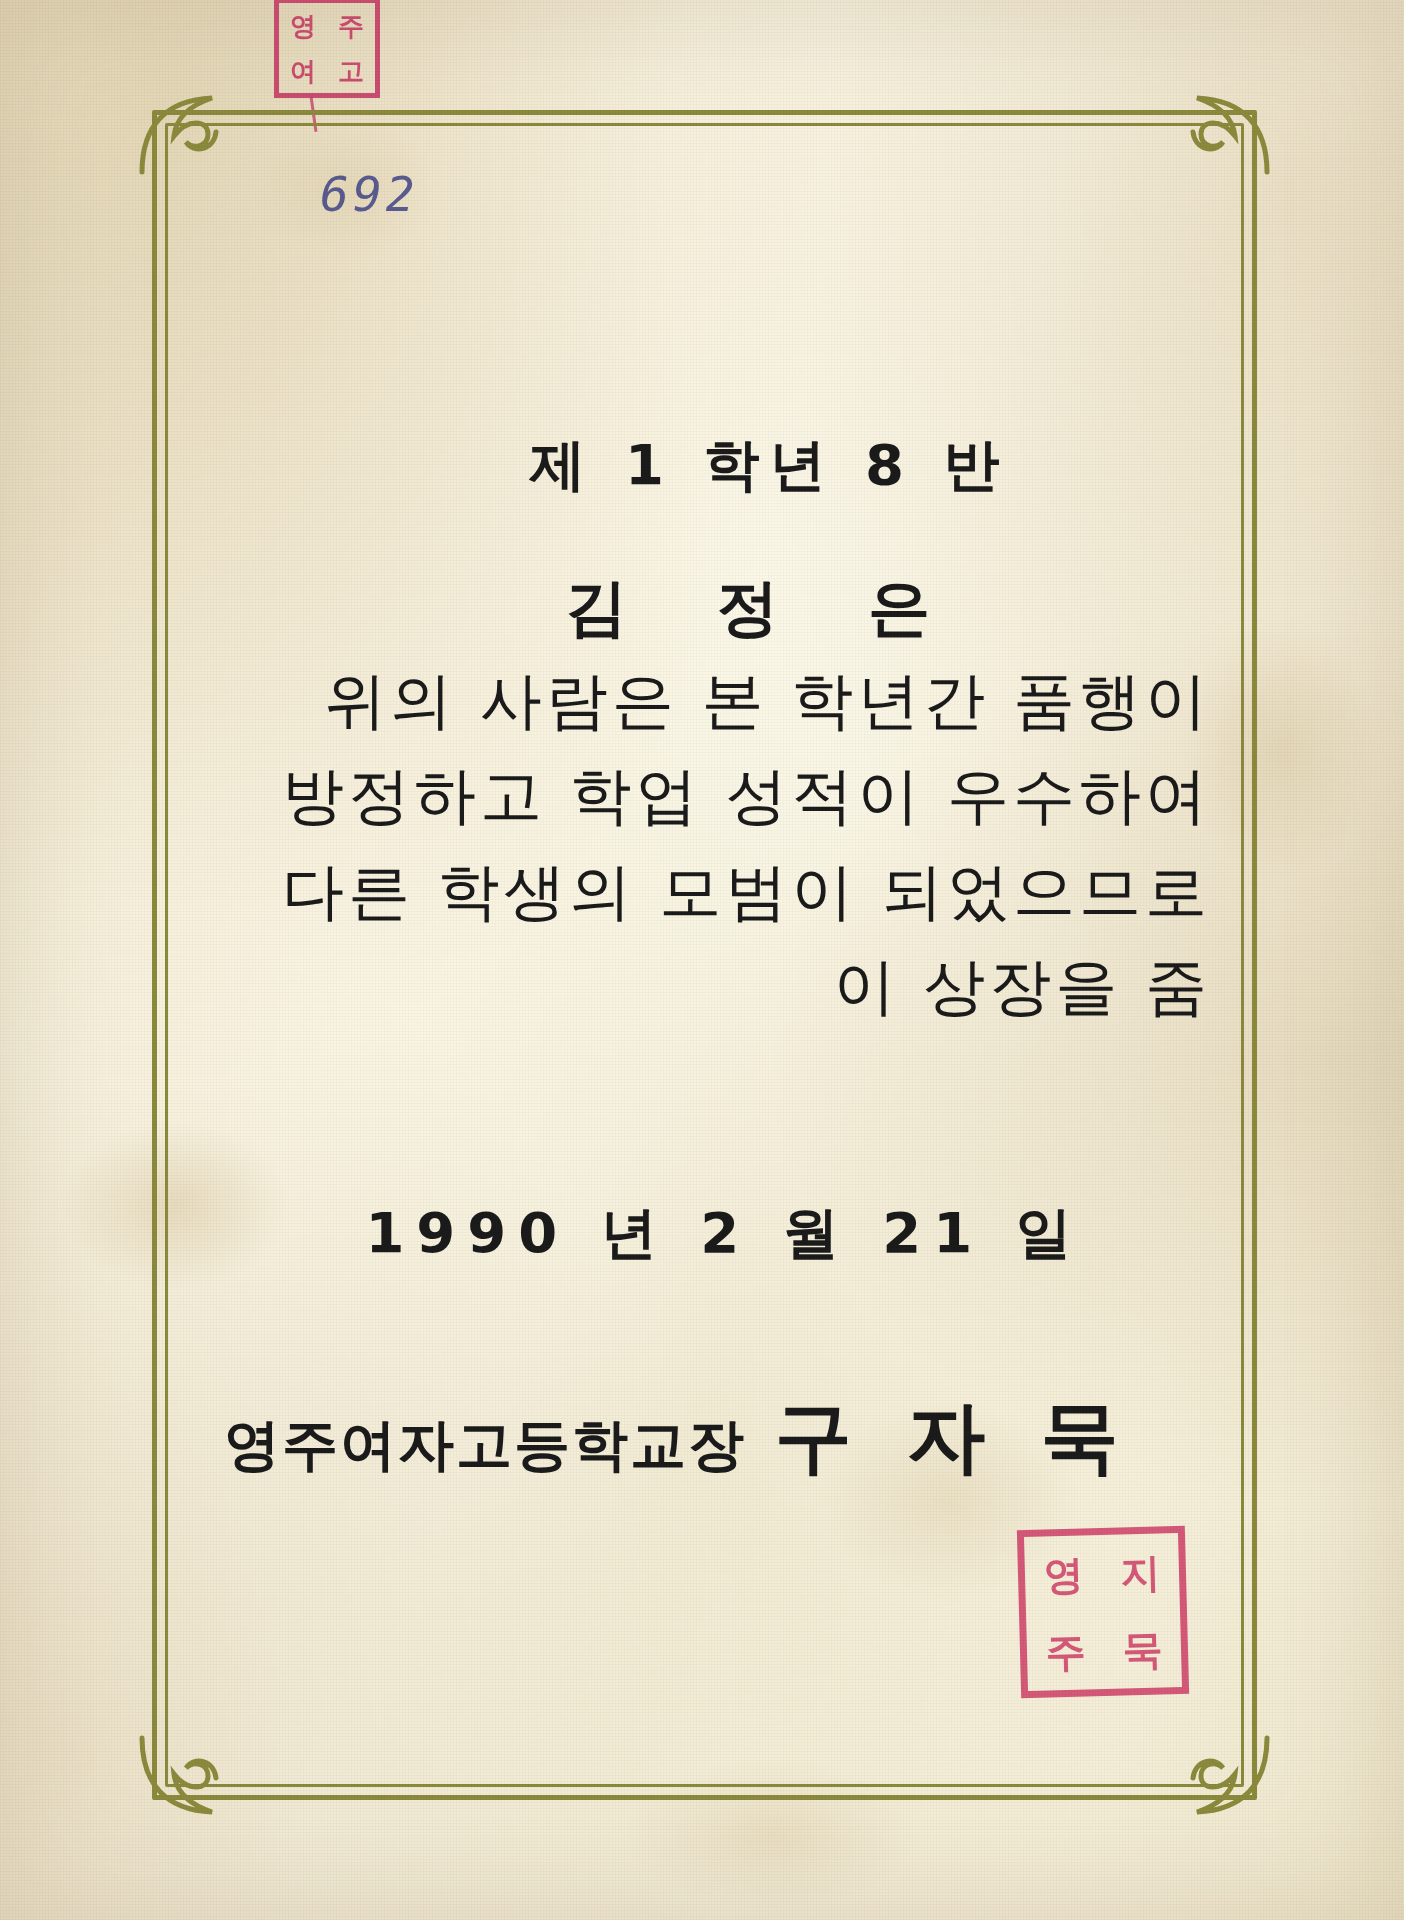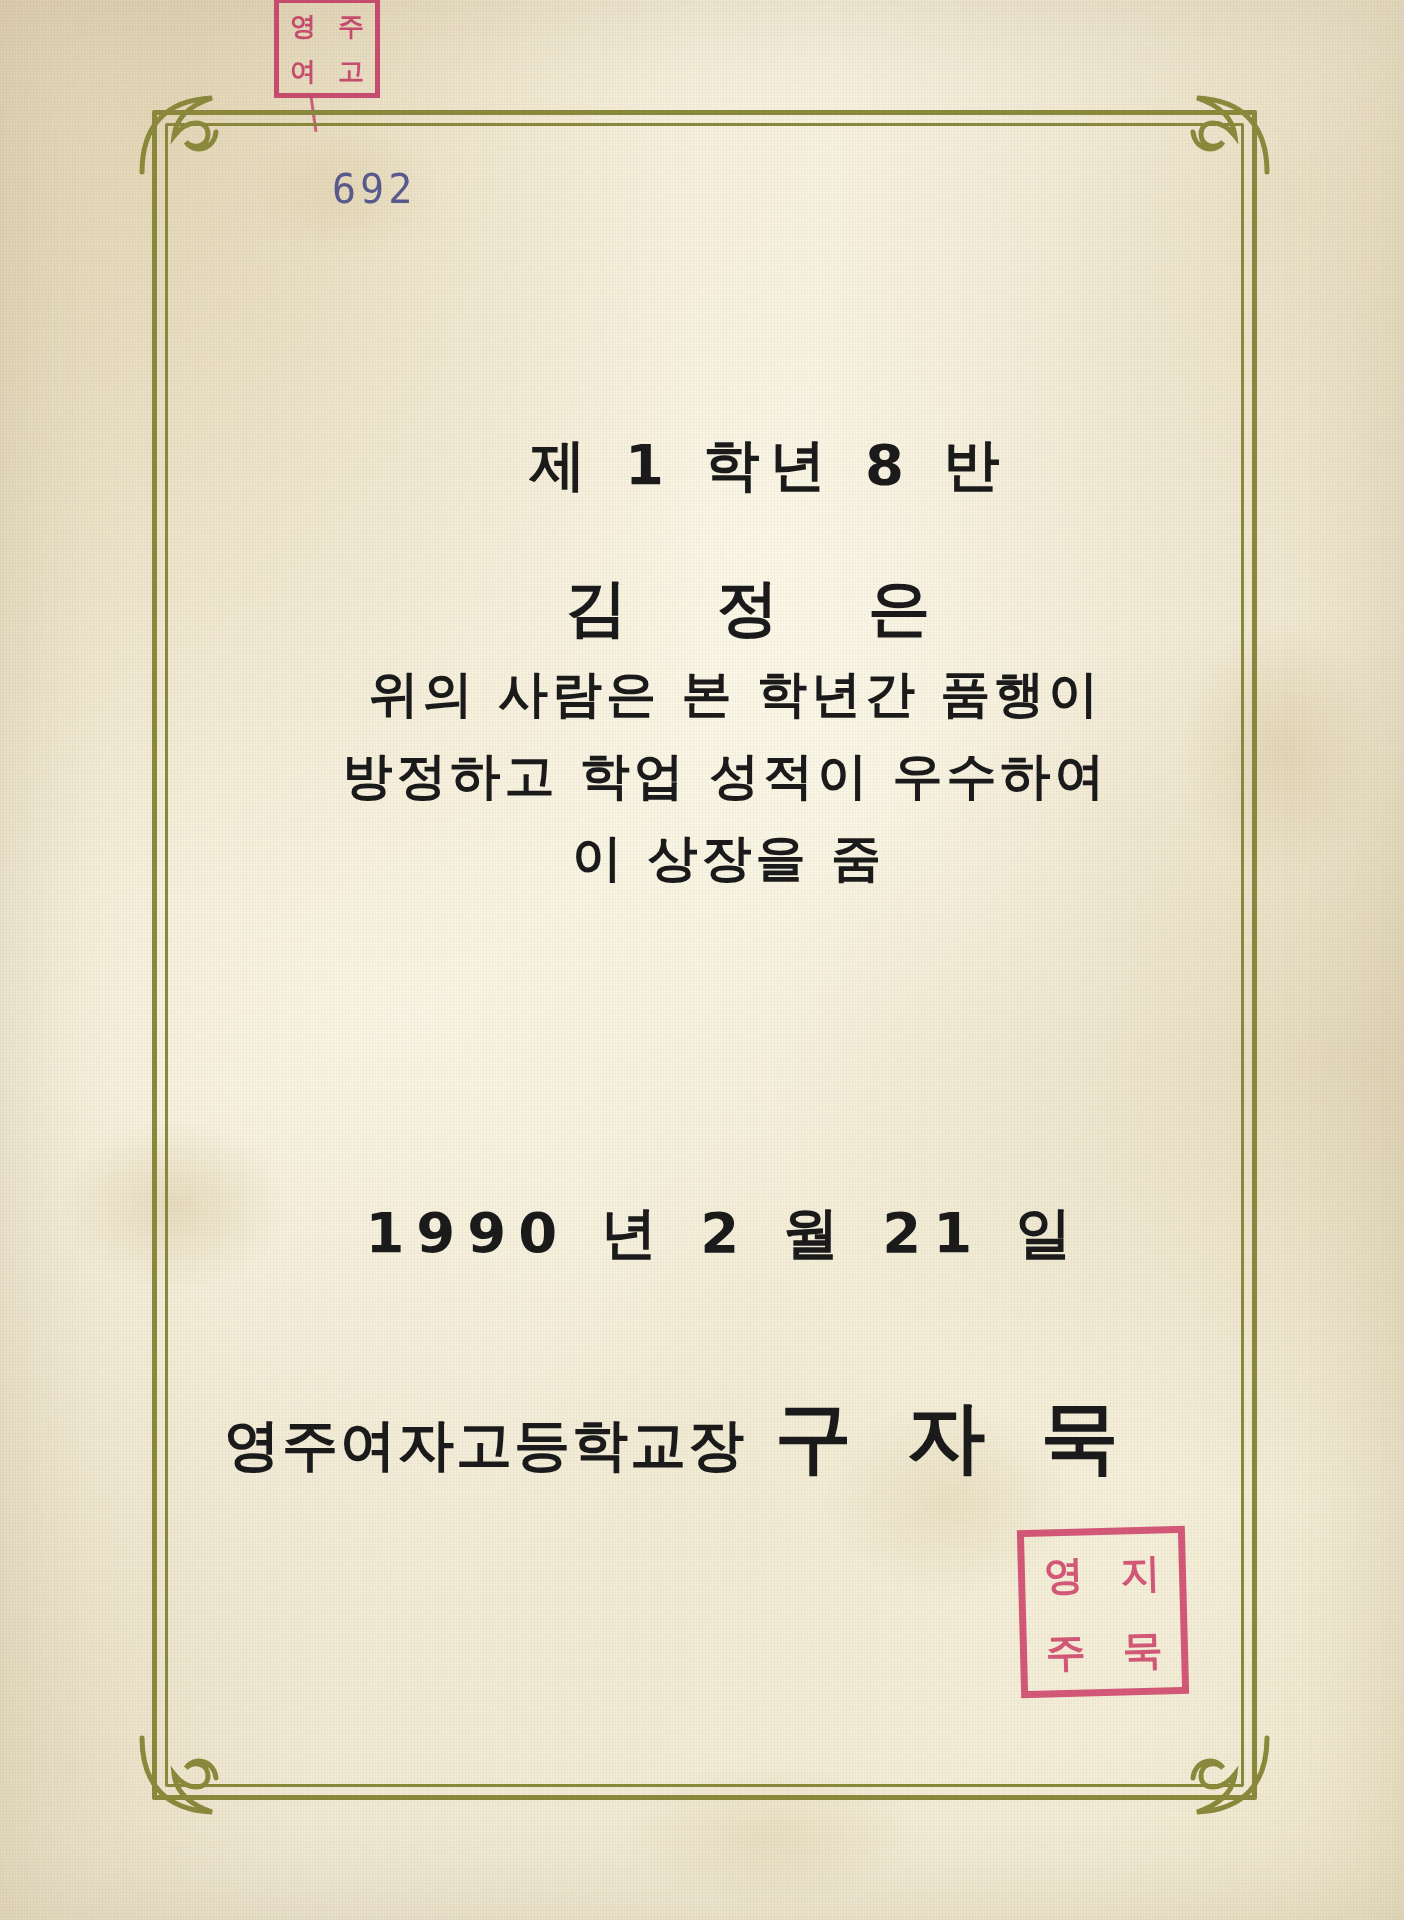--- a/index.html
+++ b/index.html
@@ -70,27 +70,28 @@
   .curl-bl { left: -16px;  bottom: -18px; transform: scaleY(-1); }
   .curl-br { right: -16px; bottom: -18px; transform: scale(-1,-1); }
 
   
   .content {
     position: absolute;
     inset: 26px;
   }
   .serial {
     position: absolute;
-    left: 154px;
+    left: 142px;
     top: 30px;
     font-family: "DejaVu Sans Mono", monospace;
-    font-size: 40px;
+    font-size: 48px;
     letter-spacing: 4px;
     color: #3b3f86;
     opacity: .82;
+    font-style: italic;
   }
   .hand {
     font-family: "DejaVu Sans", sans-serif;
     color: #1b1b1b;
   }
   .title {
     position: absolute;
     left: 0; right: 0;
     top: 128px;
     text-align: center;
@@ -122,25 +123,25 @@
     margin-top: 30px;
   }
   .body {
     position: absolute;
     left: 40px;
     right: 20px;
     top: 530px;
   }
   .body p {
     margin: 0 0 26px 0;
-    font-size: 50px;
+    font-size: 62px;
     line-height: 1.12;
     letter-spacing: 4px;
-    font-weight: 700;
-    text-align: center;
+    font-weight: 400;
+    text-align: right;
     white-space: nowrap;
   }
   .body p.p1 { padding-left: 42px; }
   .body p.p2 { padding-left: 22px; }
   .body p.p3 { padding-left: 8px;  }
   .body p.p4 { padding-left: 28px; }
 
   .date {
     position: absolute;
     left: 0; right: 0;
@@ -283,20 +284,21 @@
       <div class="serial">692</div>
 
 
       <div class="line-class hand">제 1 학년 8 반</div>
 
       <div class="line-name hand">김  정  은</div>
 
       <div class="body hand">
         <p class="p1">위의 사람은 본 학년간 품행이</p>
         <p class="p2">방정하고 학업 성적이 우수하여</p>
+        <p class="p3">다른 학생의 모범이 되었으므로</p>
         <p class="p4">이 상장을 줌</p>
       </div>
 
       <div class="date hand">1990 년 2 월 21 일</div>
 
       <div class="issuer hand">
         <span class="org">영주여자고등학교장</span>
         <span class="who">구  자  묵</span>
       </div>
 

